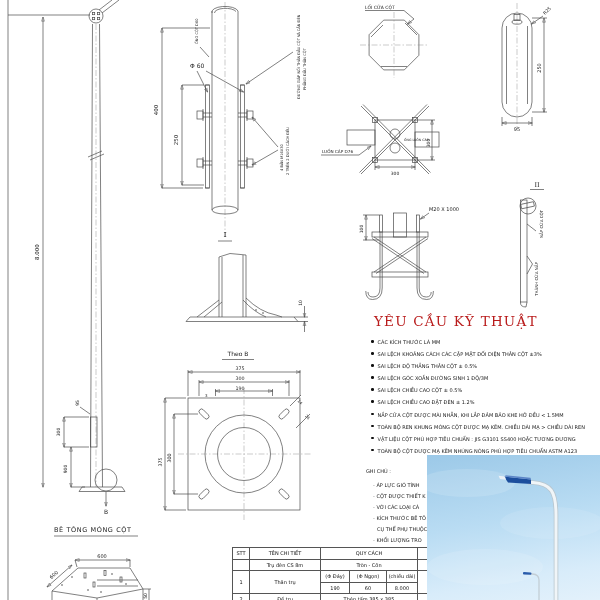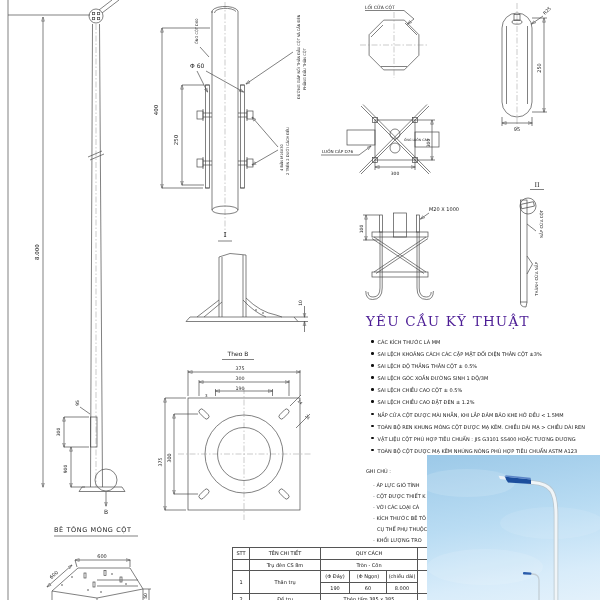--- a/index.html
+++ b/index.html
@@ -3,21 +3,21 @@
 <meta charset="utf-8">
 <style>
   html,body{margin:0;padding:0;width:600px;height:600px;overflow:hidden;background:#fff;}
   .sheet{position:relative;width:600px;height:600px;background:#ffffff;font-family:"DejaVu Sans",sans-serif;}
   svg.draw{position:absolute;left:0;top:0;z-index:1;}
   svg.draw line,svg.draw path,svg.draw rect,svg.draw circle,svg.draw ellipse,svg.draw polyline,svg.draw polygon{stroke:#4a4a4a;stroke-width:0.7;fill:none;}
   svg.draw .cl{stroke:#8a8a8a;stroke-width:0.45;stroke-dasharray:6 2 1.5 2;}
   svg.draw text{fill:#1c1c1c;stroke:none;font-family:"DejaVu Sans",sans-serif;}
   svg.draw .cap{font-family:"DejaVu Serif",serif;}
   .tech{position:absolute;left:366px;top:313px;width:232px;z-index:2;}
-  .tech .ttl{font-family:"DejaVu Serif",serif;font-size:13.5px;letter-spacing:1.2px;color:#4c1d95;white-space:nowrap;}
+  .tech .ttl{font-family:"DejaVu Serif",serif;font-size:13.5px;letter-spacing:1.2px;color:#b91c1c;white-space:nowrap;margin-left:8px;}
   .tech ul{list-style:none;margin:10px 0 0 5px;padding:0;}
   .tech li{display:flex;gap:4px;align-items:flex-start;margin-bottom:6.1px;font-size:5px;color:#222;white-space:nowrap;}
   .bdot{width:2.6px;height:2.6px;border-radius:50%;background:#111;margin-top:1px;flex:none;}
   .notes{position:absolute;left:366px;top:468px;width:150px;z-index:2;font-size:5px;color:#222;}
   .notes .nttl{margin-bottom:6px;}
   .notes .nitem{margin-left:7px;line-height:11px;white-space:nowrap;}
   .notes .nitem.ind{margin-left:11px;}
   .ptable{position:absolute;left:232px;top:547px;z-index:2;}
   .ptable table{border-collapse:collapse;font-size:5px;color:#111;table-layout:fixed;}
   .ptable td,.ptable th{border:0.7px solid #555;text-align:center;font-weight:normal;padding:0;height:10.5px;overflow:hidden;white-space:nowrap;}

